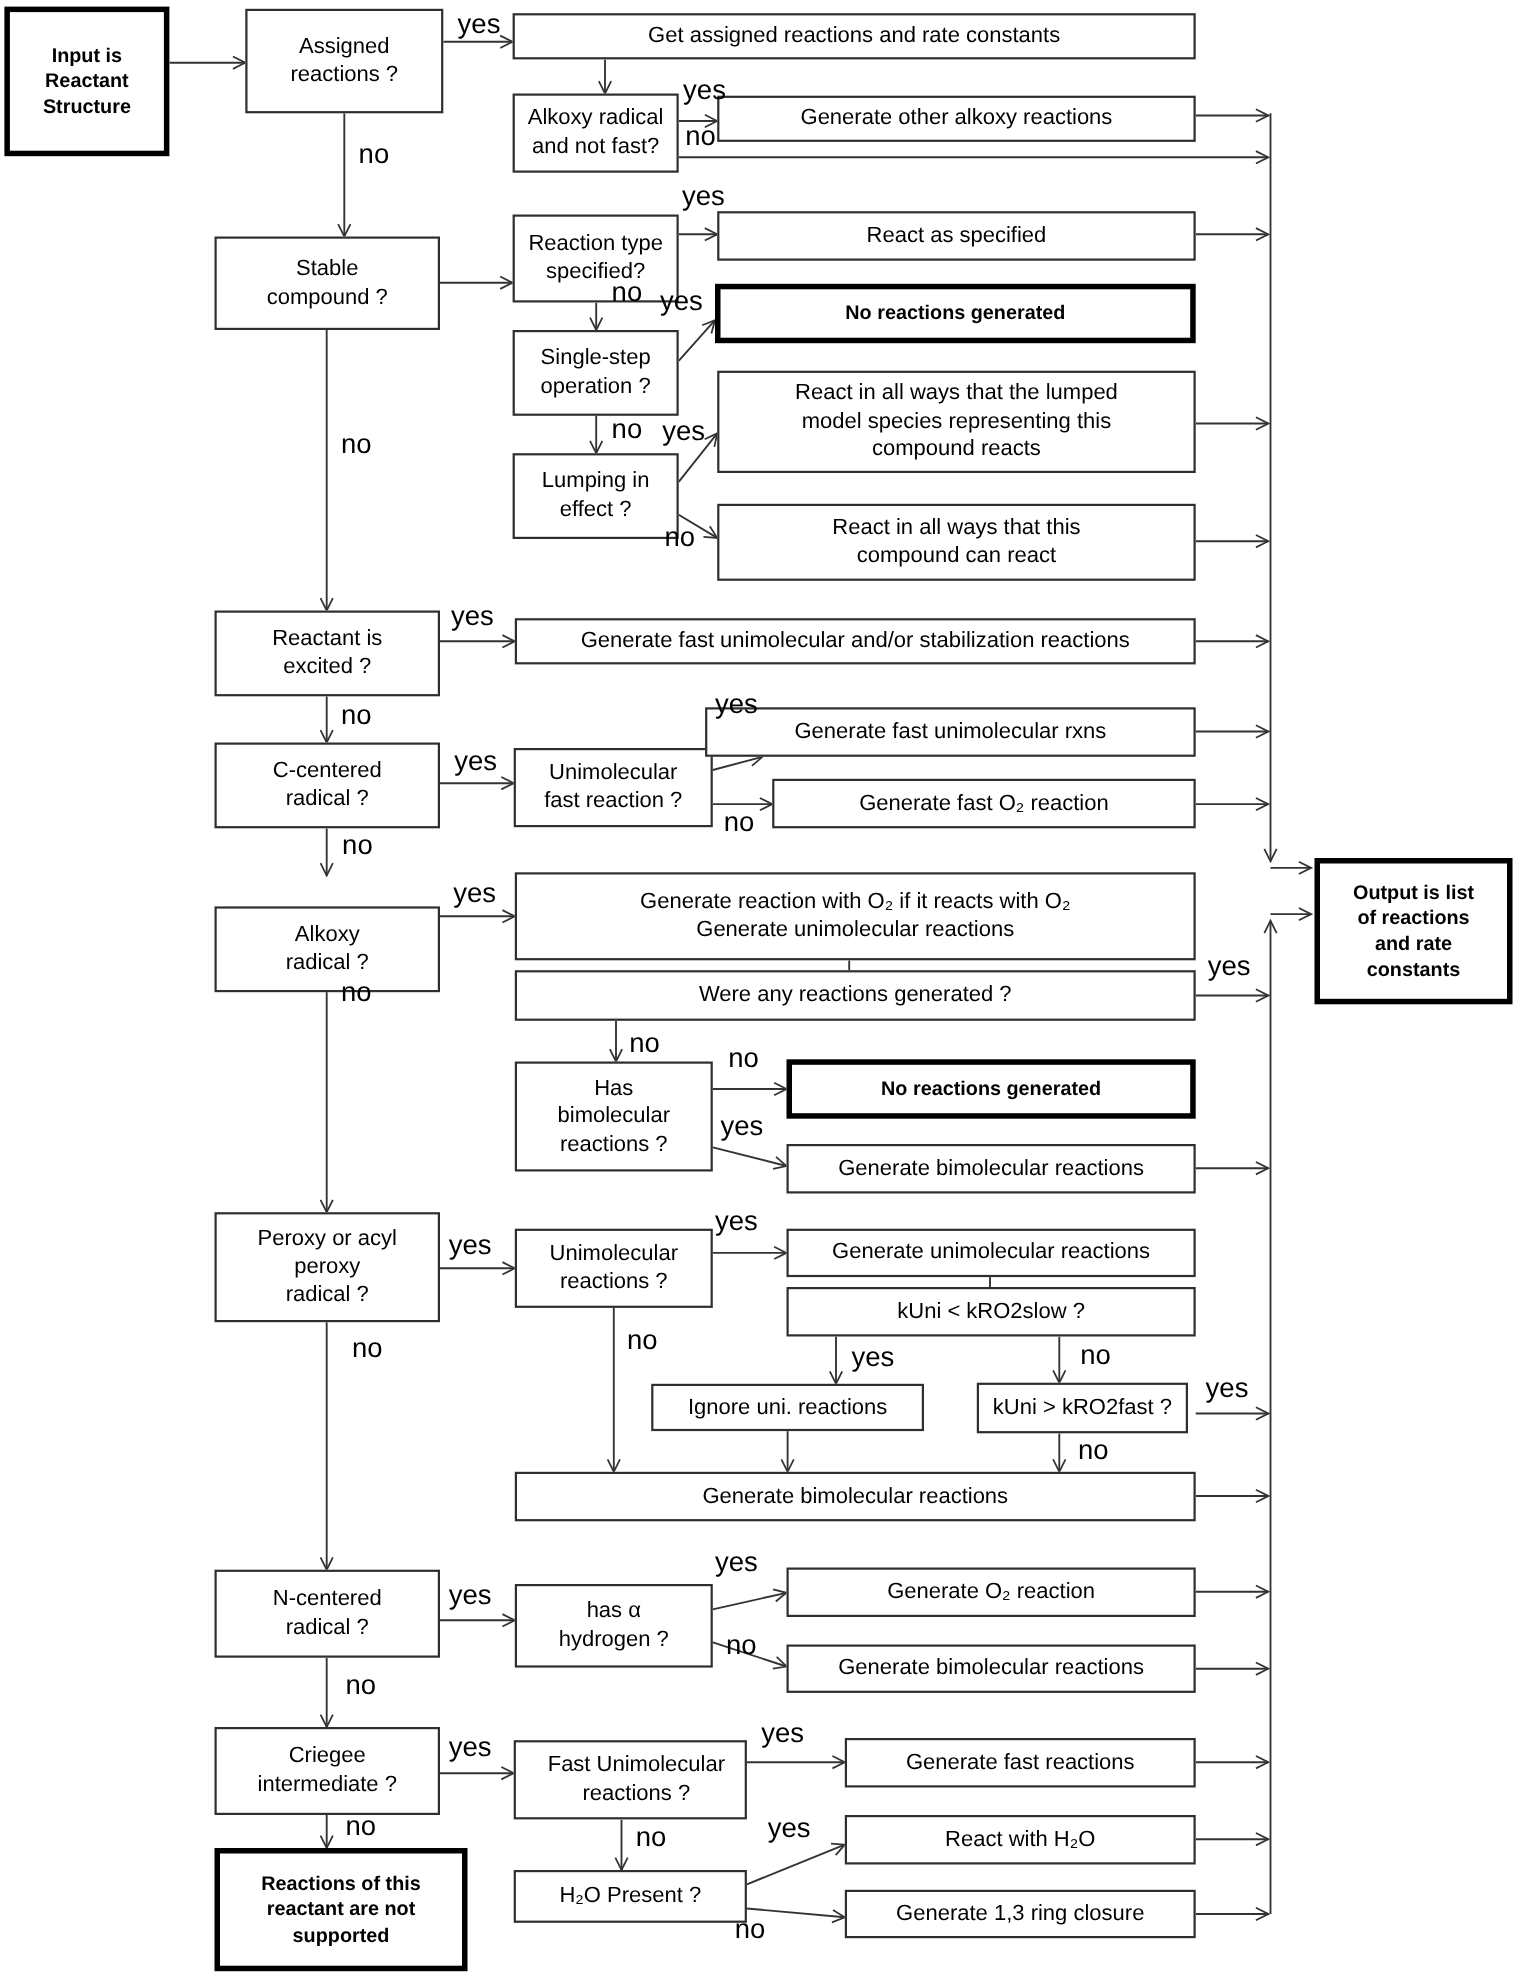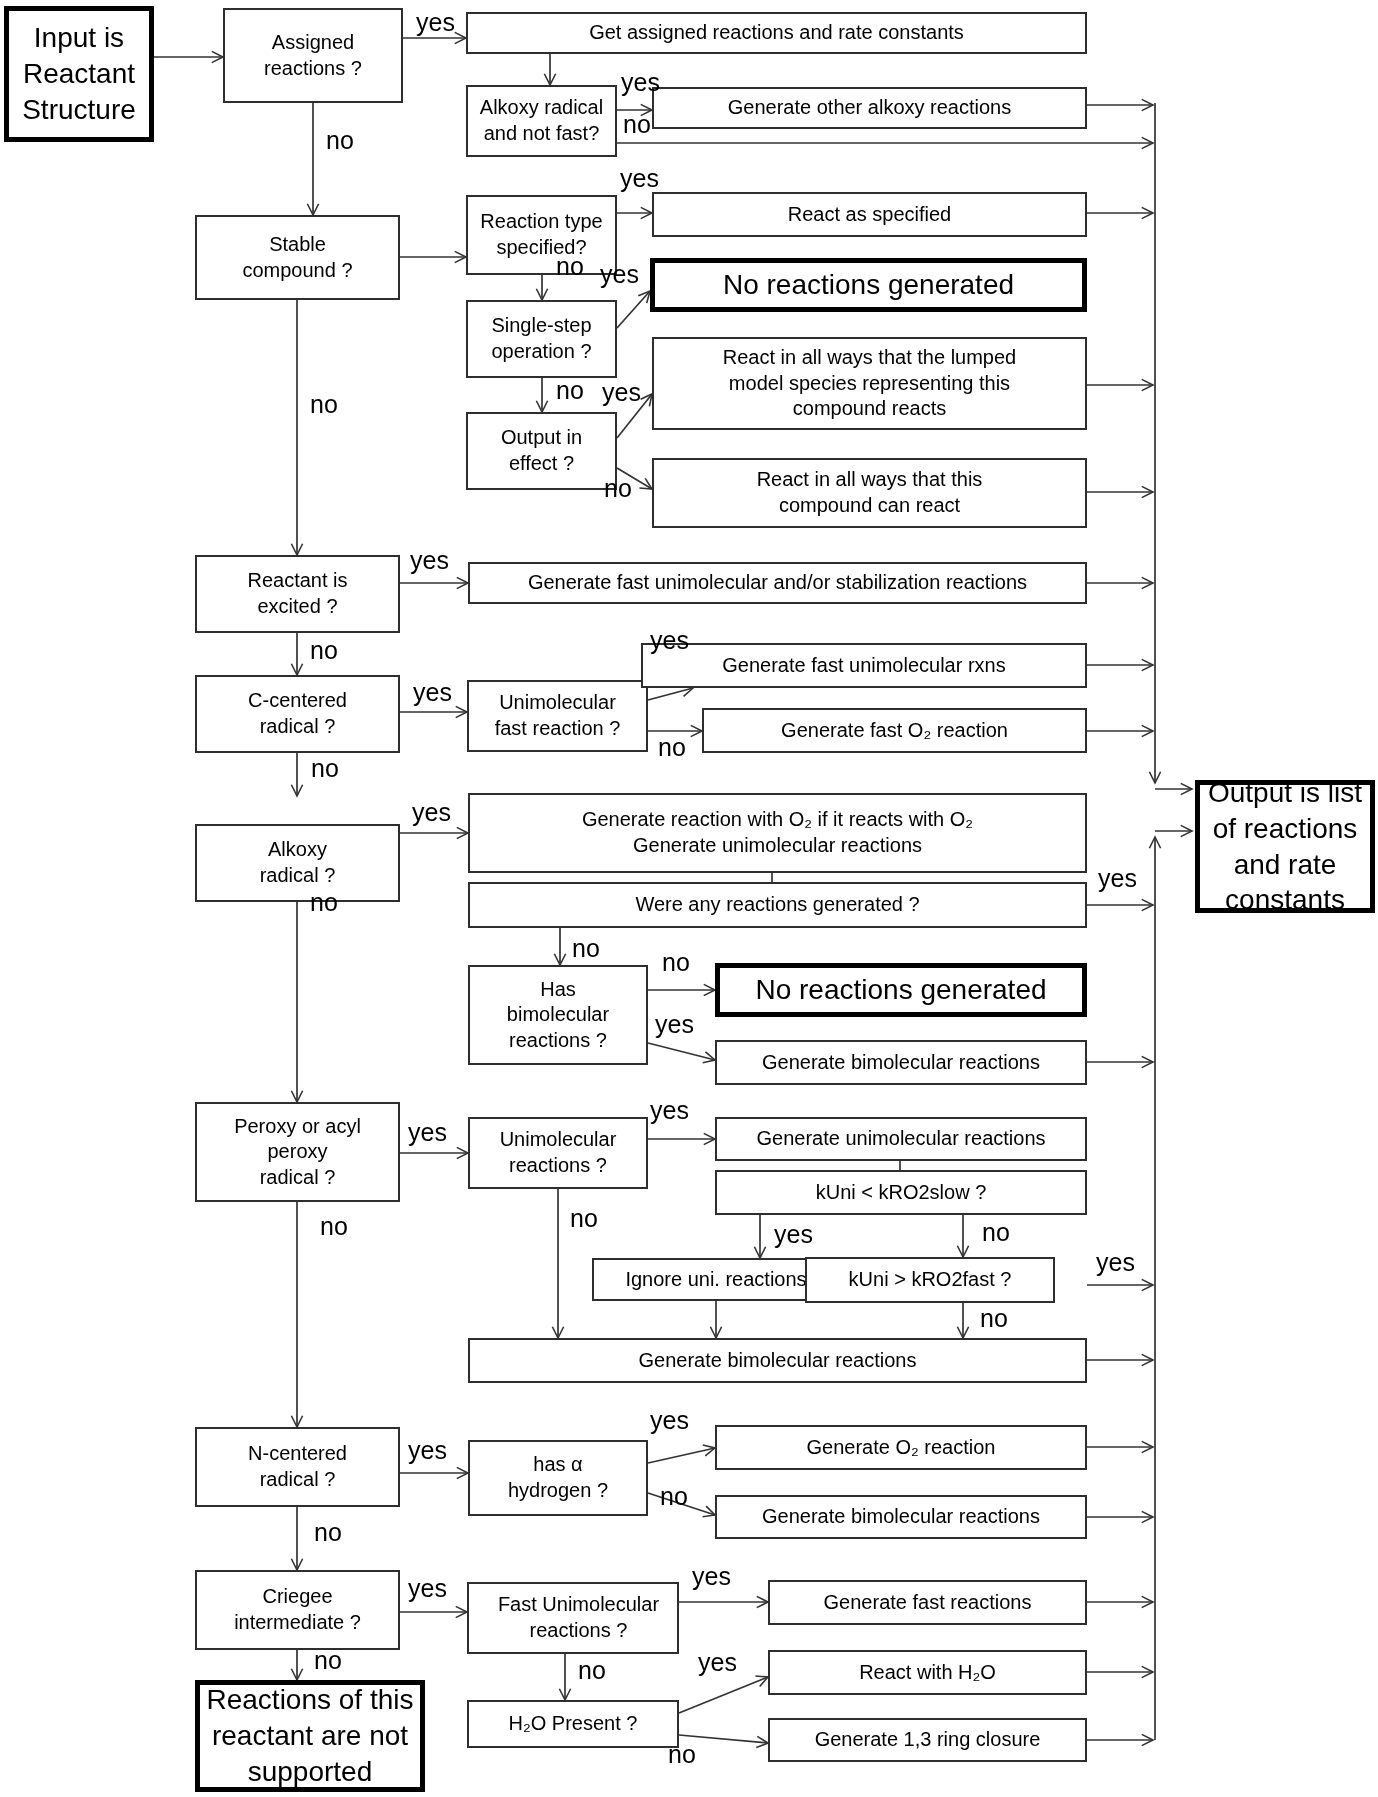--- a/index.html
+++ b/index.html
@@ -7,21 +7,21 @@
     position:relative;width:1378px;height:1797px;background:#ffffff;
     font-family:"Liberation Sans", sans-serif;overflow:hidden;
   }
   #edges-svg{position:absolute;left:0;top:0;width:1378px;height:1797px;}
   .node{
     position:absolute;display:flex;align-items:center;justify-content:center;
     text-align:center;border:2px solid #2e2e2e;background:#ffffff;color:#000000;
     white-space:pre-line;font-size:20px;line-height:1.28;box-sizing:border-box;
     padding:2px 4px;
   }
-  .node.thick{border:5px solid #000000;font-weight:normal;font-size:28px;}
+  .node.thick{border:5px solid #000000;font-weight:bold;font-size:18px;}
   .lbl{position:absolute;font-size:25px;color:#000000;line-height:1;}
 </style>
 </head>
 <body>
 
 <div id="canvas">
   <svg id="edges-svg" viewBox="0 0 1378 1797" xmlns="http://www.w3.org/2000/svg">
     <defs>
       <marker id="arr" viewBox="0 0 16 16" refX="14" refY="8" markerWidth="15" markerHeight="15" markerUnits="userSpaceOnUse" orient="auto">
         <path d="M2,2 L14,8 L2,14" fill="none" stroke="#333333" stroke-width="1.7"></path>
@@ -109,21 +109,21 @@
 compound ?</div>
       <div class="node" style="left: 466px; top: 195px; width: 151px; height: 80px;">Reaction type
 specified?</div>
       <div class="node" style="left: 652px; top: 192px; width: 435px; height: 45px;">React as specified</div>
       <div class="node thick" style="left: 650px; top: 258px; width: 437px; height: 54px;">No reactions generated</div>
       <div class="node" style="left: 466px; top: 300px; width: 151px; height: 78px;">Single-step
 operation ?</div>
       <div class="node" style="left: 652px; top: 337px; width: 435px; height: 93px;">React in all ways that the lumped
 model species representing this
 compound reacts</div>
-      <div class="node" style="left: 466px; top: 412px; width: 151px; height: 78px;">Output in
+      <div class="node" style="left: 466px; top: 412px; width: 151px; height: 78px;">Lumping in
 effect ?</div>
       <div class="node" style="left: 652px; top: 458px; width: 435px; height: 70px;">React in all ways that this
 compound can react</div>
       <div class="node" style="left: 195px; top: 555px; width: 205px; height: 78px;">Reactant is
 excited ?</div>
       <div class="node" style="left: 468px; top: 562px; width: 619px; height: 42px;">Generate fast  unimolecular and/or stabilization reactions</div>
       <div class="node" style="left: 195px; top: 675px; width: 205px; height: 78px;">C-centered
 radical ?</div>
       <div class="node" style="left: 467px; top: 680px; width: 181px; height: 72px;">Unimolecular
 fast reaction ?</div>
@@ -140,21 +140,21 @@
       <div class="node thick" style="left: 715px; top: 963px; width: 372px; height: 54px;">No reactions generated</div>
       <div class="node" style="left: 715px; top: 1040px; width: 372px; height: 45px;">Generate bimolecular reactions</div>
       <div class="node" style="left: 195px; top: 1102px; width: 205px; height: 100px;">Peroxy or acyl
 peroxy
 radical ?</div>
       <div class="node" style="left: 468px; top: 1117px; width: 180px; height: 72px;">Unimolecular
 reactions ?</div>
       <div class="node" style="left: 715px; top: 1117px; width: 372px; height: 44px;">Generate unimolecular reactions</div>
       <div class="node" style="left: 715px; top: 1170px; width: 372px; height: 45px;">kUni &lt; kRO2slow ?</div>
       <div class="node" style="left: 592px; top: 1258px; width: 248px; height: 43px;">Ignore uni. reactions</div>
-      <div class="node" style="left: 805px; top: 1257px; width: 250px; height: 46px;">kUni &gt; kRO2fast  ?</div>
+      <div class="node" style="left: 888px; top: 1257px; width: 192px; height: 46px;">kUni &gt; kRO2fast  ?</div>
       <div class="node" style="left: 468px; top: 1338px; width: 619px; height: 45px;">Generate bimolecular reactions</div>
       <div class="node" style="left: 195px; top: 1427px; width: 205px; height: 80px;">N-centered
 radical ?</div>
       <div class="node" style="left: 468px; top: 1440px; width: 180px; height: 76px;">has α
 hydrogen ?</div>
       <div class="node" style="left: 715px; top: 1425px; width: 372px; height: 45px;">Generate O₂ reaction</div>
       <div class="node" style="left: 715px; top: 1495px; width: 372px; height: 44px;">Generate bimolecular reactions</div>
       <div class="node" style="left: 195px; top: 1570px; width: 205px; height: 80px;">Criegee
 intermediate ?</div>
       <div class="node" style="left: 467px; top: 1582px; width: 212px; height: 72px; padding-left: 15px;">Fast Unimolecular

